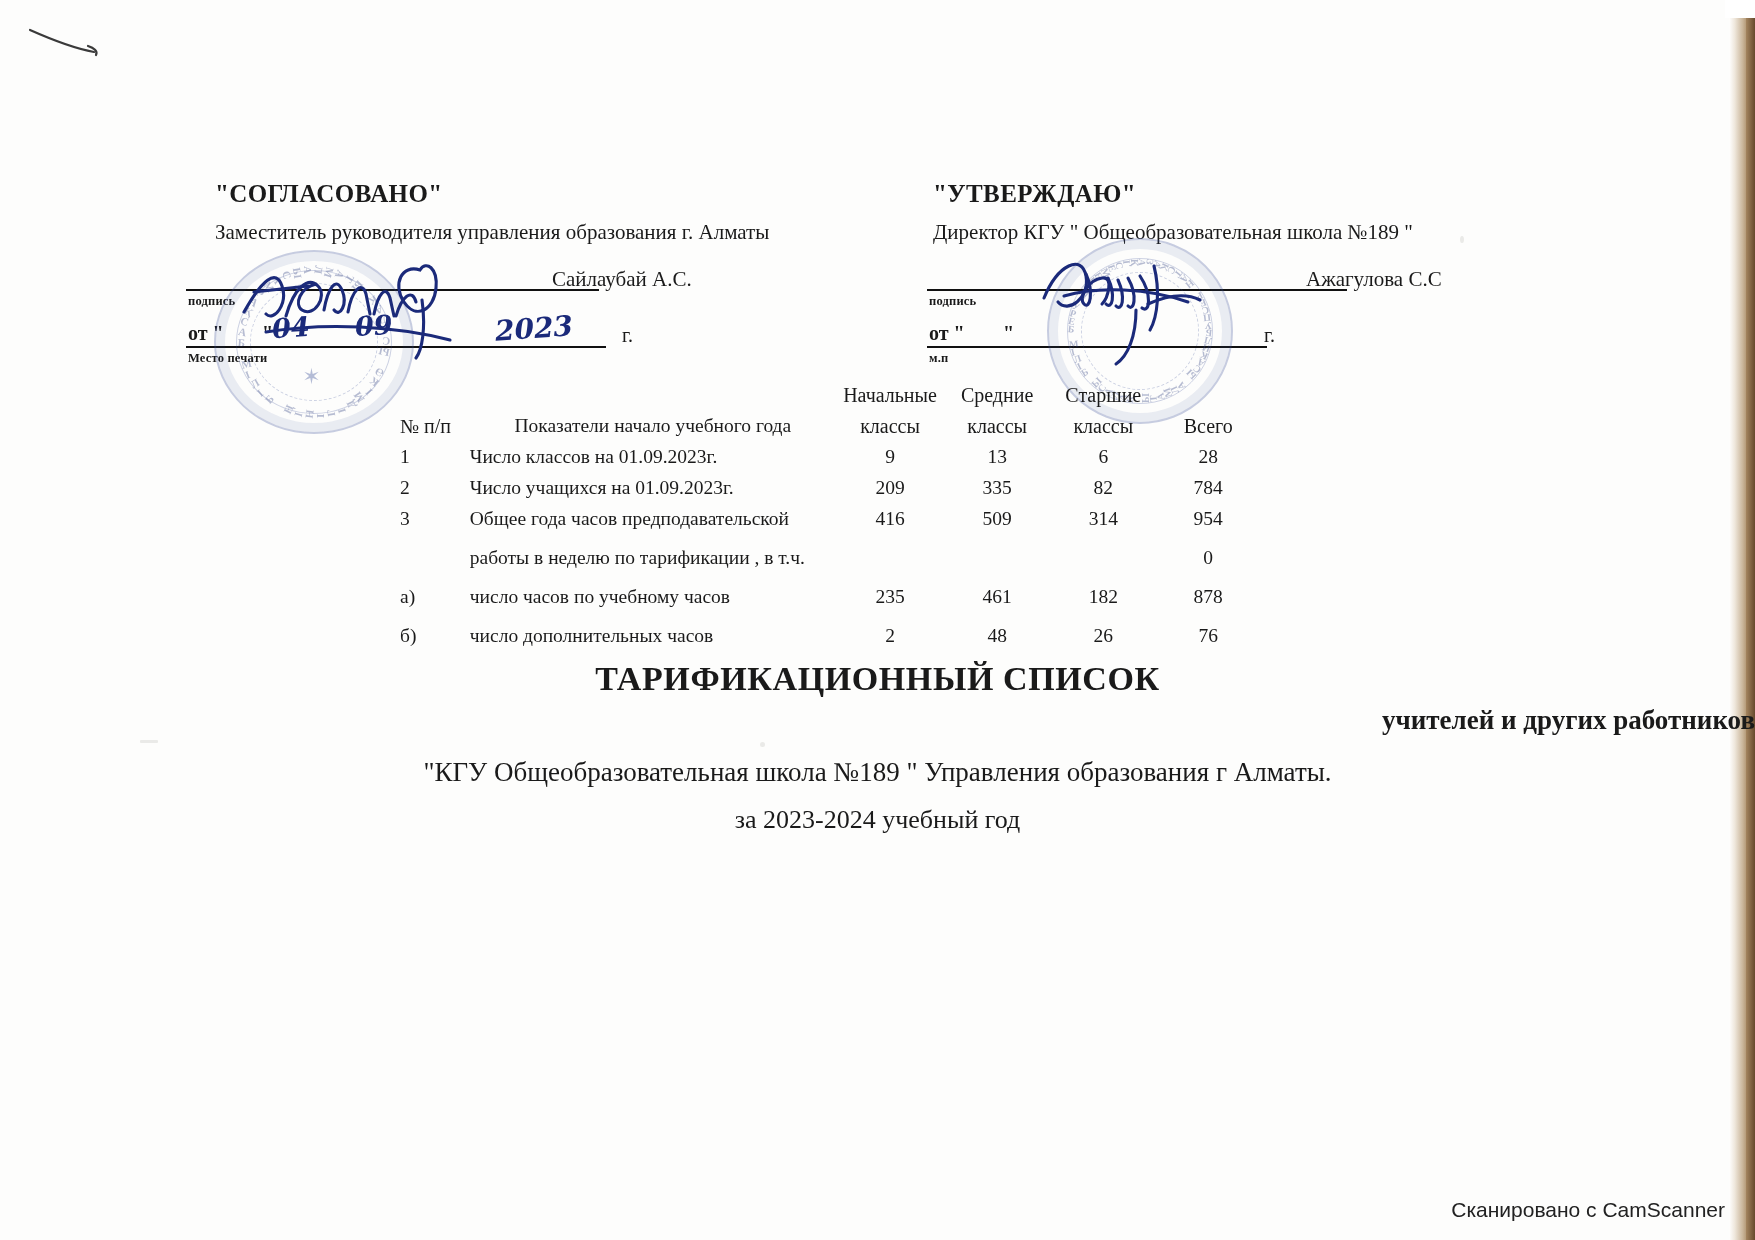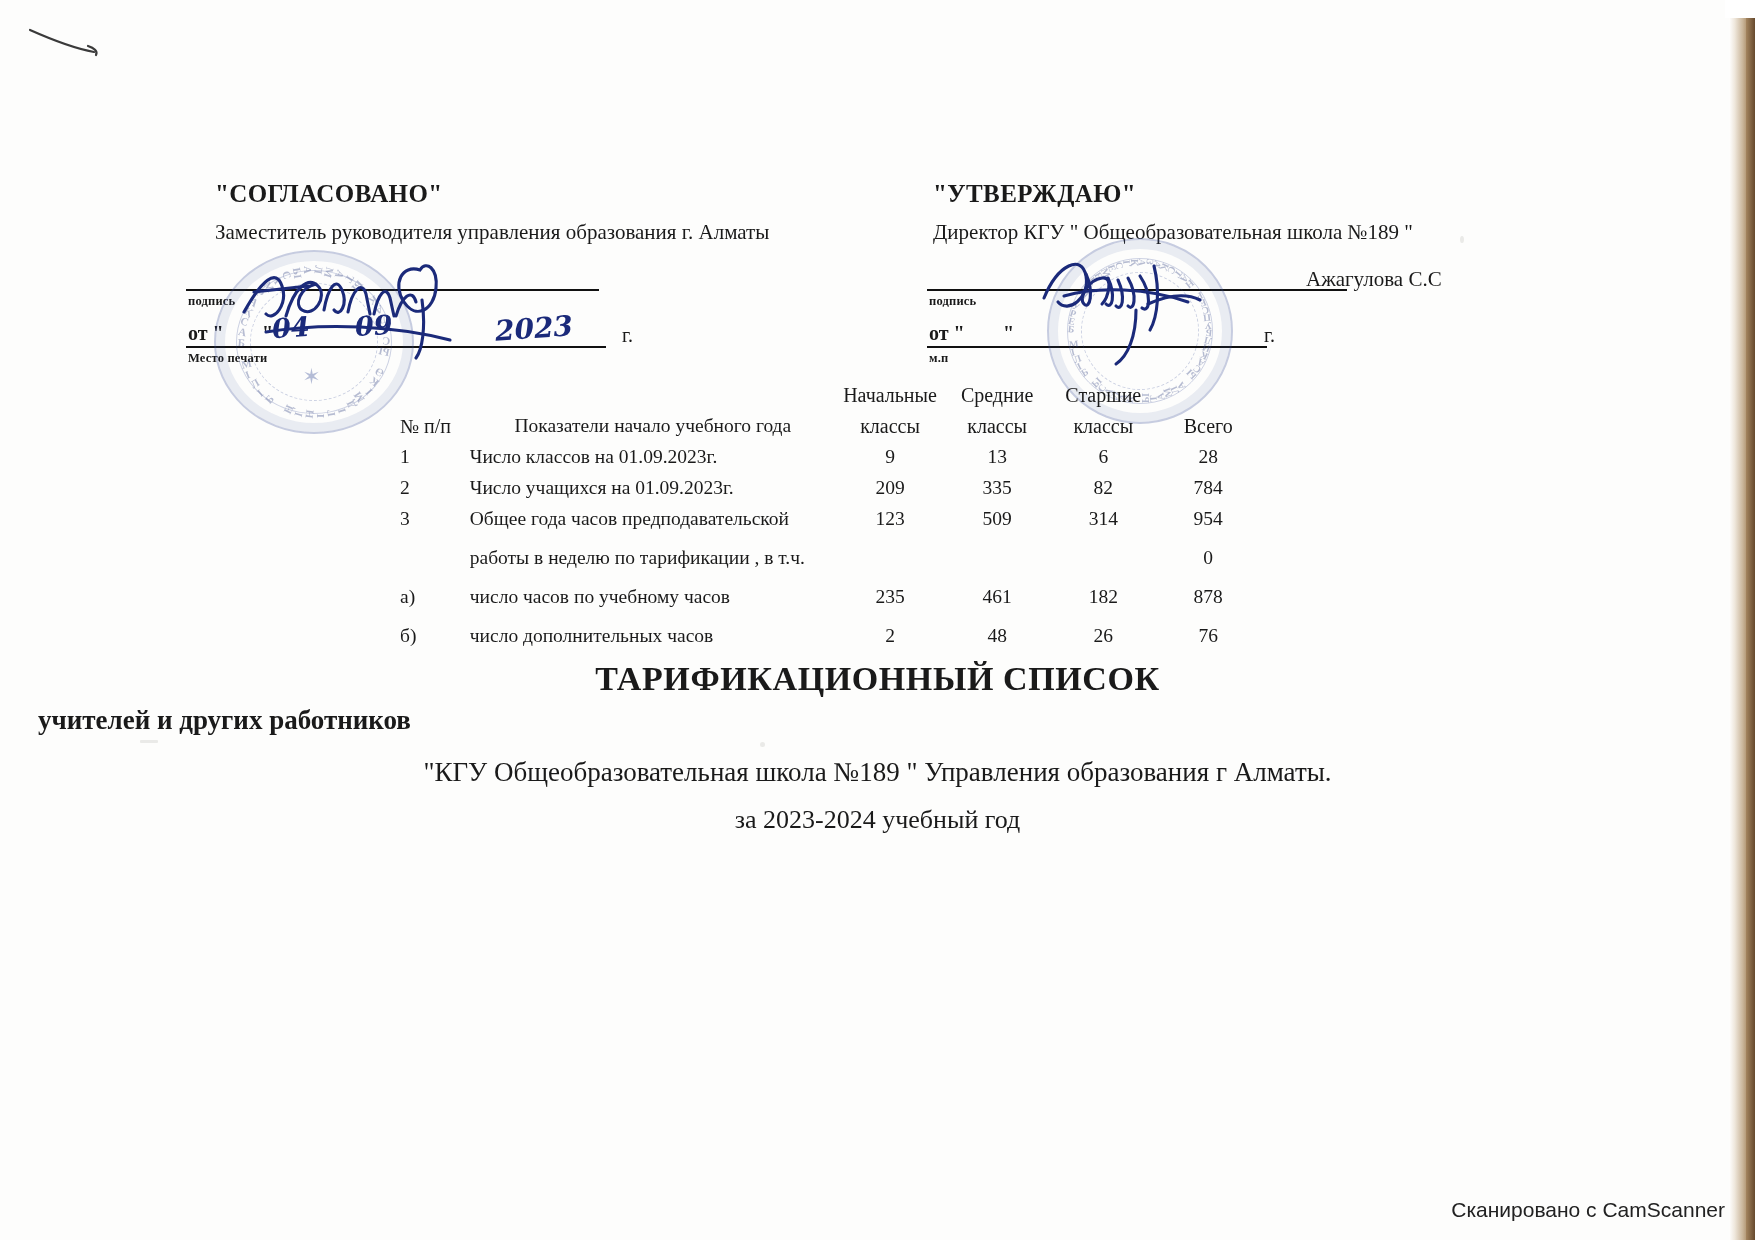--- a/index.html
+++ b/index.html
@@ -187,21 +187,21 @@
     position: absolute;
     left: 0; right: 0;
     text-align: center;
     font-size: 34px;
     font-weight: bold;
     letter-spacing: .6px;
   }
   .doc-title-2 {
     position: absolute;
     left: 0; right: 0;
-    text-align: left;
+    text-align: right;
     font-size: 27px;
     font-weight: bold;
     margin-left: 38px;
   }
   .doc-title-3 {
     position: absolute;
     left: 0; right: 0;
     text-align: center;
     font-size: 27px;
   }
@@ -237,20 +237,23 @@
     <path d="M60 18 C 66 20, 70 23, 68 27" stroke="#3a3a3a" stroke-width="2.2" fill="none" stroke-linecap="round"></path>
   </svg>
 
   <div class="noise-speck" style="left:760px; top:742px; width:5px; height:5px;"></div>
   <div class="noise-speck" style="left:1460px; top:236px; width:4px; height:7px;"></div>
   <div class="noise-speck" style="left:140px; top:740px; width:18px; height:3px; border-radius:1px;"></div>
 
   <div class="approval" id="approval-left" style="left:215px; top:180px; width:620px;">
     <div class="approval-title">"СОГЛАСОВАНО"</div>
     <div class="approval-role">Заместитель руководителя управления образования г. Алматы</div>
+    <div class="sig-row">
+      <div class="sig-name" style="left:337px;">Сайлаубай А.С.</div>
+    </div>
   </div>
 
   <div class="rule" style="left:186px; top:289px; width:413px;"></div>
   <div class="caption-small" style="left:188px; top:294px;">подпись</div>
 
   <div class="date-line" style="left:188px; top:322px;">от "</div>
   <div class="date-line" style="left:262px; top:322px;">"</div>
   <div class="rule" style="left:186px; top:346px; width:420px; border-top-width:2px;"></div>
   <div class="date-g" style="left:622px; top:324px;">г.</div>
   <div class="caption-small" style="left:188px; top:351px;">Место печати</div>
@@ -451,21 +454,21 @@
           <td class="col-no">2</td>
           <td class="col-name">Число учащихся на 01.09.2023г.</td>
           <td class="col-num">209</td>
           <td class="col-num">335</td>
           <td class="col-num">82</td>
           <td class="col-num">784</td>
         </tr>
         <tr class="row-h-tall">
           <td class="col-no">3</td>
           <td class="col-name">Общее года часов предподавательской</td>
-          <td class="col-num">123</td>
+          <td class="col-num">416</td>
           <td class="col-num">509</td>
           <td class="col-num">314</td>
           <td class="col-num">954</td>
         </tr>
         <tr class="row-h-tall">
           <td class="col-no"></td>
           <td class="col-name">работы в неделю по тарификации , в т.ч.</td>
           <td class="col-num"></td>
           <td class="col-num"></td>
           <td class="col-num"></td>

